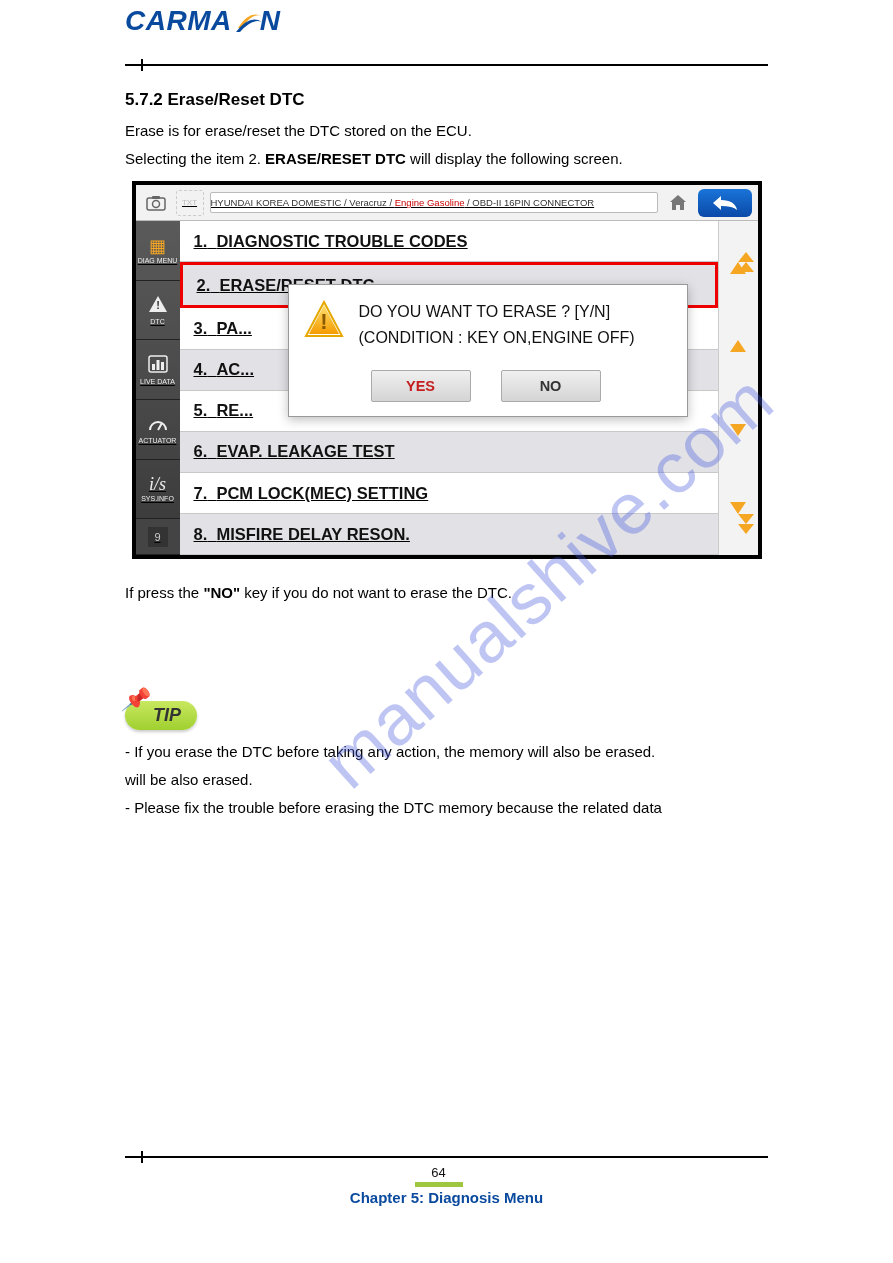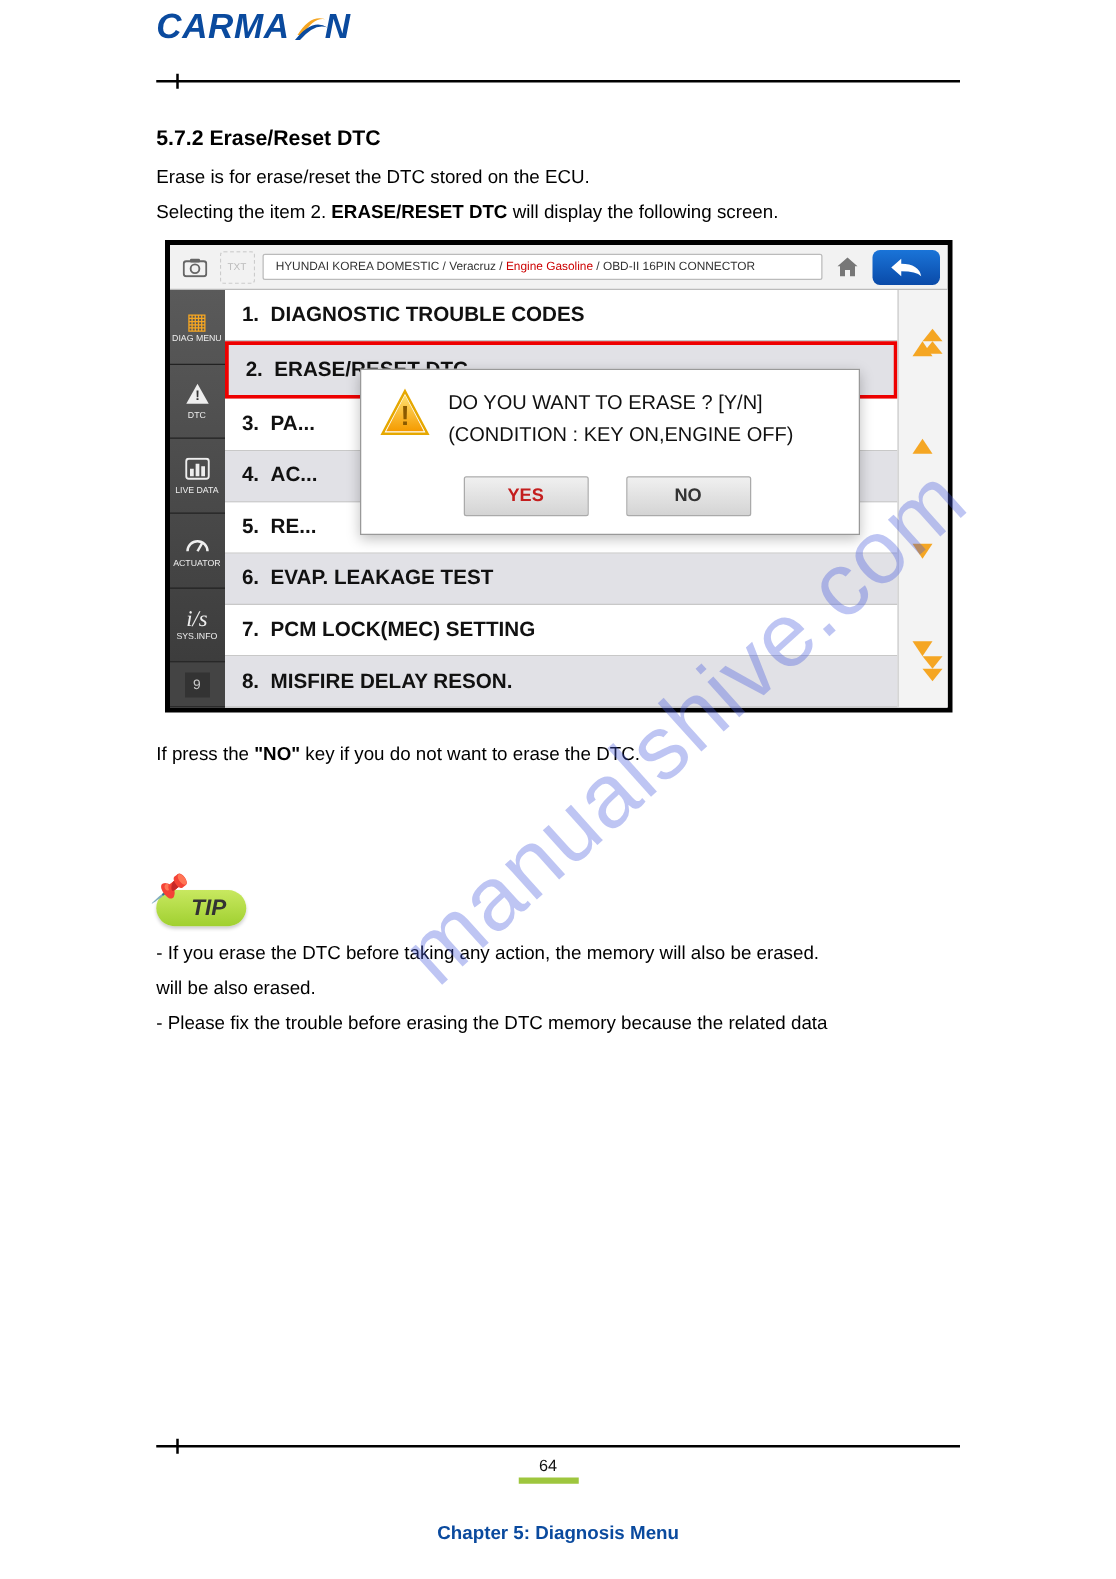--- a/index.html
+++ b/index.html
@@ -6,26 +6,26 @@
     body { font-family: Arial, Helvetica, sans-serif; background: #fff; color: #000; width: 893px; height: 1263px; position: relative; }
     .page { padding: 0 125px; }
     .header { position: relative; padding-top: 5px; padding-bottom: 10px; height: 60px; }
     .logo { display: inline-flex; align-items: center; gap: 2px; }
     .logo-text { font-family: Arial, sans-serif; font-weight: 900; font-style: italic; font-size: 28px; color: #0a4a9e; letter-spacing: 0.5px; }
     .logo-swoosh { position: relative; width: 30px; height: 30px; }
     .top-rule { position: relative; height: 8px; margin-top: 3px; }
     .top-rule .tick { position: absolute; left: 16px; top: -4px; width: 2px; height: 12px; background: #000; }
     .top-rule .line { position: absolute; left: 0; right: 0; top: 1px; height: 2px; background: #000; }
     .body-text { font-size: 15px; line-height: 1.6; color: #000; }
-    .section-title { font-size: 17px; font-weight: 700; margin-top: 26px; margin-bottom: 6px; }
+    .section-title { font-size: 17px; font-weight: 700; margin-top: 15px; margin-bottom: 6px; }
     .para { margin-top: 4px; }
-    .figure { margin: 10px auto 0; width: 630px; border: 4px solid #000; background: #fff; }
+    .figure { margin: 10px auto 0; width: 630px; border: 4px solid #000; background: #fff; text-decoration: underline; }
     .topbar { display:flex; align-items:center; height: 36px; border-bottom: 1px solid #bbb; padding: 0 6px; gap: 6px; background: #f2f2f2; }
     .tb-icon { width: 28px; height: 26px; display:flex; align-items:center; justify-content:center; font-size:14px; color:#555; border-radius: 3px; }
-    .tb-path { flex:1; background:#fff; border:1px solid #bbb; border-radius:2px; font-size:9.5px; color:#333; padding: 4px 10px; white-space: nowrap; overflow:hidden; text-overflow:ellipsis; }
+    .tb-path { flex:1; background:#fff; border:1px solid #bbb; border-radius:2px; font-size:9.5px; color:#333; padding: 4px 0; white-space: nowrap; overflow:hidden; text-overflow:ellipsis; }
     .path-red { color:#c00; }
     .tb-home { width: 28px; height: 26px; display:flex; align-items:center; justify-content:center; color:#666; }
     .tb-back { width: 54px; height: 28px; background: linear-gradient(#1a74d8,#0a4aa8); border-radius:6px; display:flex; align-items:center; justify-content:center; color:#fff; font-size:18px; }
     .main-area { display:flex; height: 334px; background:#e9e9ec; position:relative; }
     .sidebar { width: 44px; background: linear-gradient(#5a5a5a,#393939); display:flex; flex-direction:column; }
     .sb-item { flex:1; display:flex; flex-direction:column; align-items:center; justify-content:center; color:#eee; border-bottom:1px solid #222; font-size:7px; gap: 2px; }
     .sb-item.active .sb-glyph { color:#f5a623; }
     .sb-glyph { font-size:18px; line-height:1; }
     .sb-count { width:20px; height:20px; background:#333; color:#ccc; display:flex; align-items:center; justify-content:center; font-size:11px; }
     .list-area { flex:1; display:flex; flex-direction:column; }
@@ -53,21 +53,21 @@
     .dlg-btn.no { color:#333; }
     .watermark { position:absolute; top:540px; left:260px; font-size:72px; color:rgba(70,90,220,0.35); transform:rotate(-42deg); transform-origin:center; font-weight:500; letter-spacing:1px; pointer-events:none; z-index:5; }
     .tip-badge { display:inline-flex; align-items:center; margin-top: 6px; }
     .tip-pill { background: linear-gradient(#c8e860,#a0d030); border-radius: 18px; padding: 4px 16px 4px 28px; font-style: italic; font-weight:700; font-size:18px; color:#333; box-shadow:0 2px 3px rgba(0,0,0,0.2); position:relative; }
     .tip-pin { position:absolute; left:-4px; top:-14px; font-size:22px; }
     .bottom-rule { position:absolute; bottom:100px; left:125px; right:125px; height:8px; }
     .bottom-rule .tick { position:absolute; left:16px; top:-4px; width:2px; height:12px; background:#000; }
     .bottom-rule .line { position:absolute; left:0; right:0; top:1px; height:2px; background:#000; }
     .pagenum { position:absolute; bottom:76px; left:0; right:16px; text-align:center; font-size:13px; color:#111; }
     .pagenum-bar { width:48px; height:5px; background:#9ec63e; margin:2px auto 0; }
-    .chapter { position:absolute; bottom:28px; left:0; right:0; text-align:center; font-size:15px; font-weight:700; color:#0a4a9e; }
+    .chapter { position:absolute; bottom:57px; left:0; right:0; text-align:center; font-size:15px; font-weight:700; color:#0a4a9e; }
   </style>
 </head>
 <body>
 
 <div class="page">
   <div class="header">
     <div class="logo">
       <span class="logo-text">CARMA</span>
       <svg class="logo-swoosh" viewBox="0 0 30 30">
         <path d="M4 22 Q15 4 28 10 Q18 6 8 22 Z" fill="#f5a623"></path>

